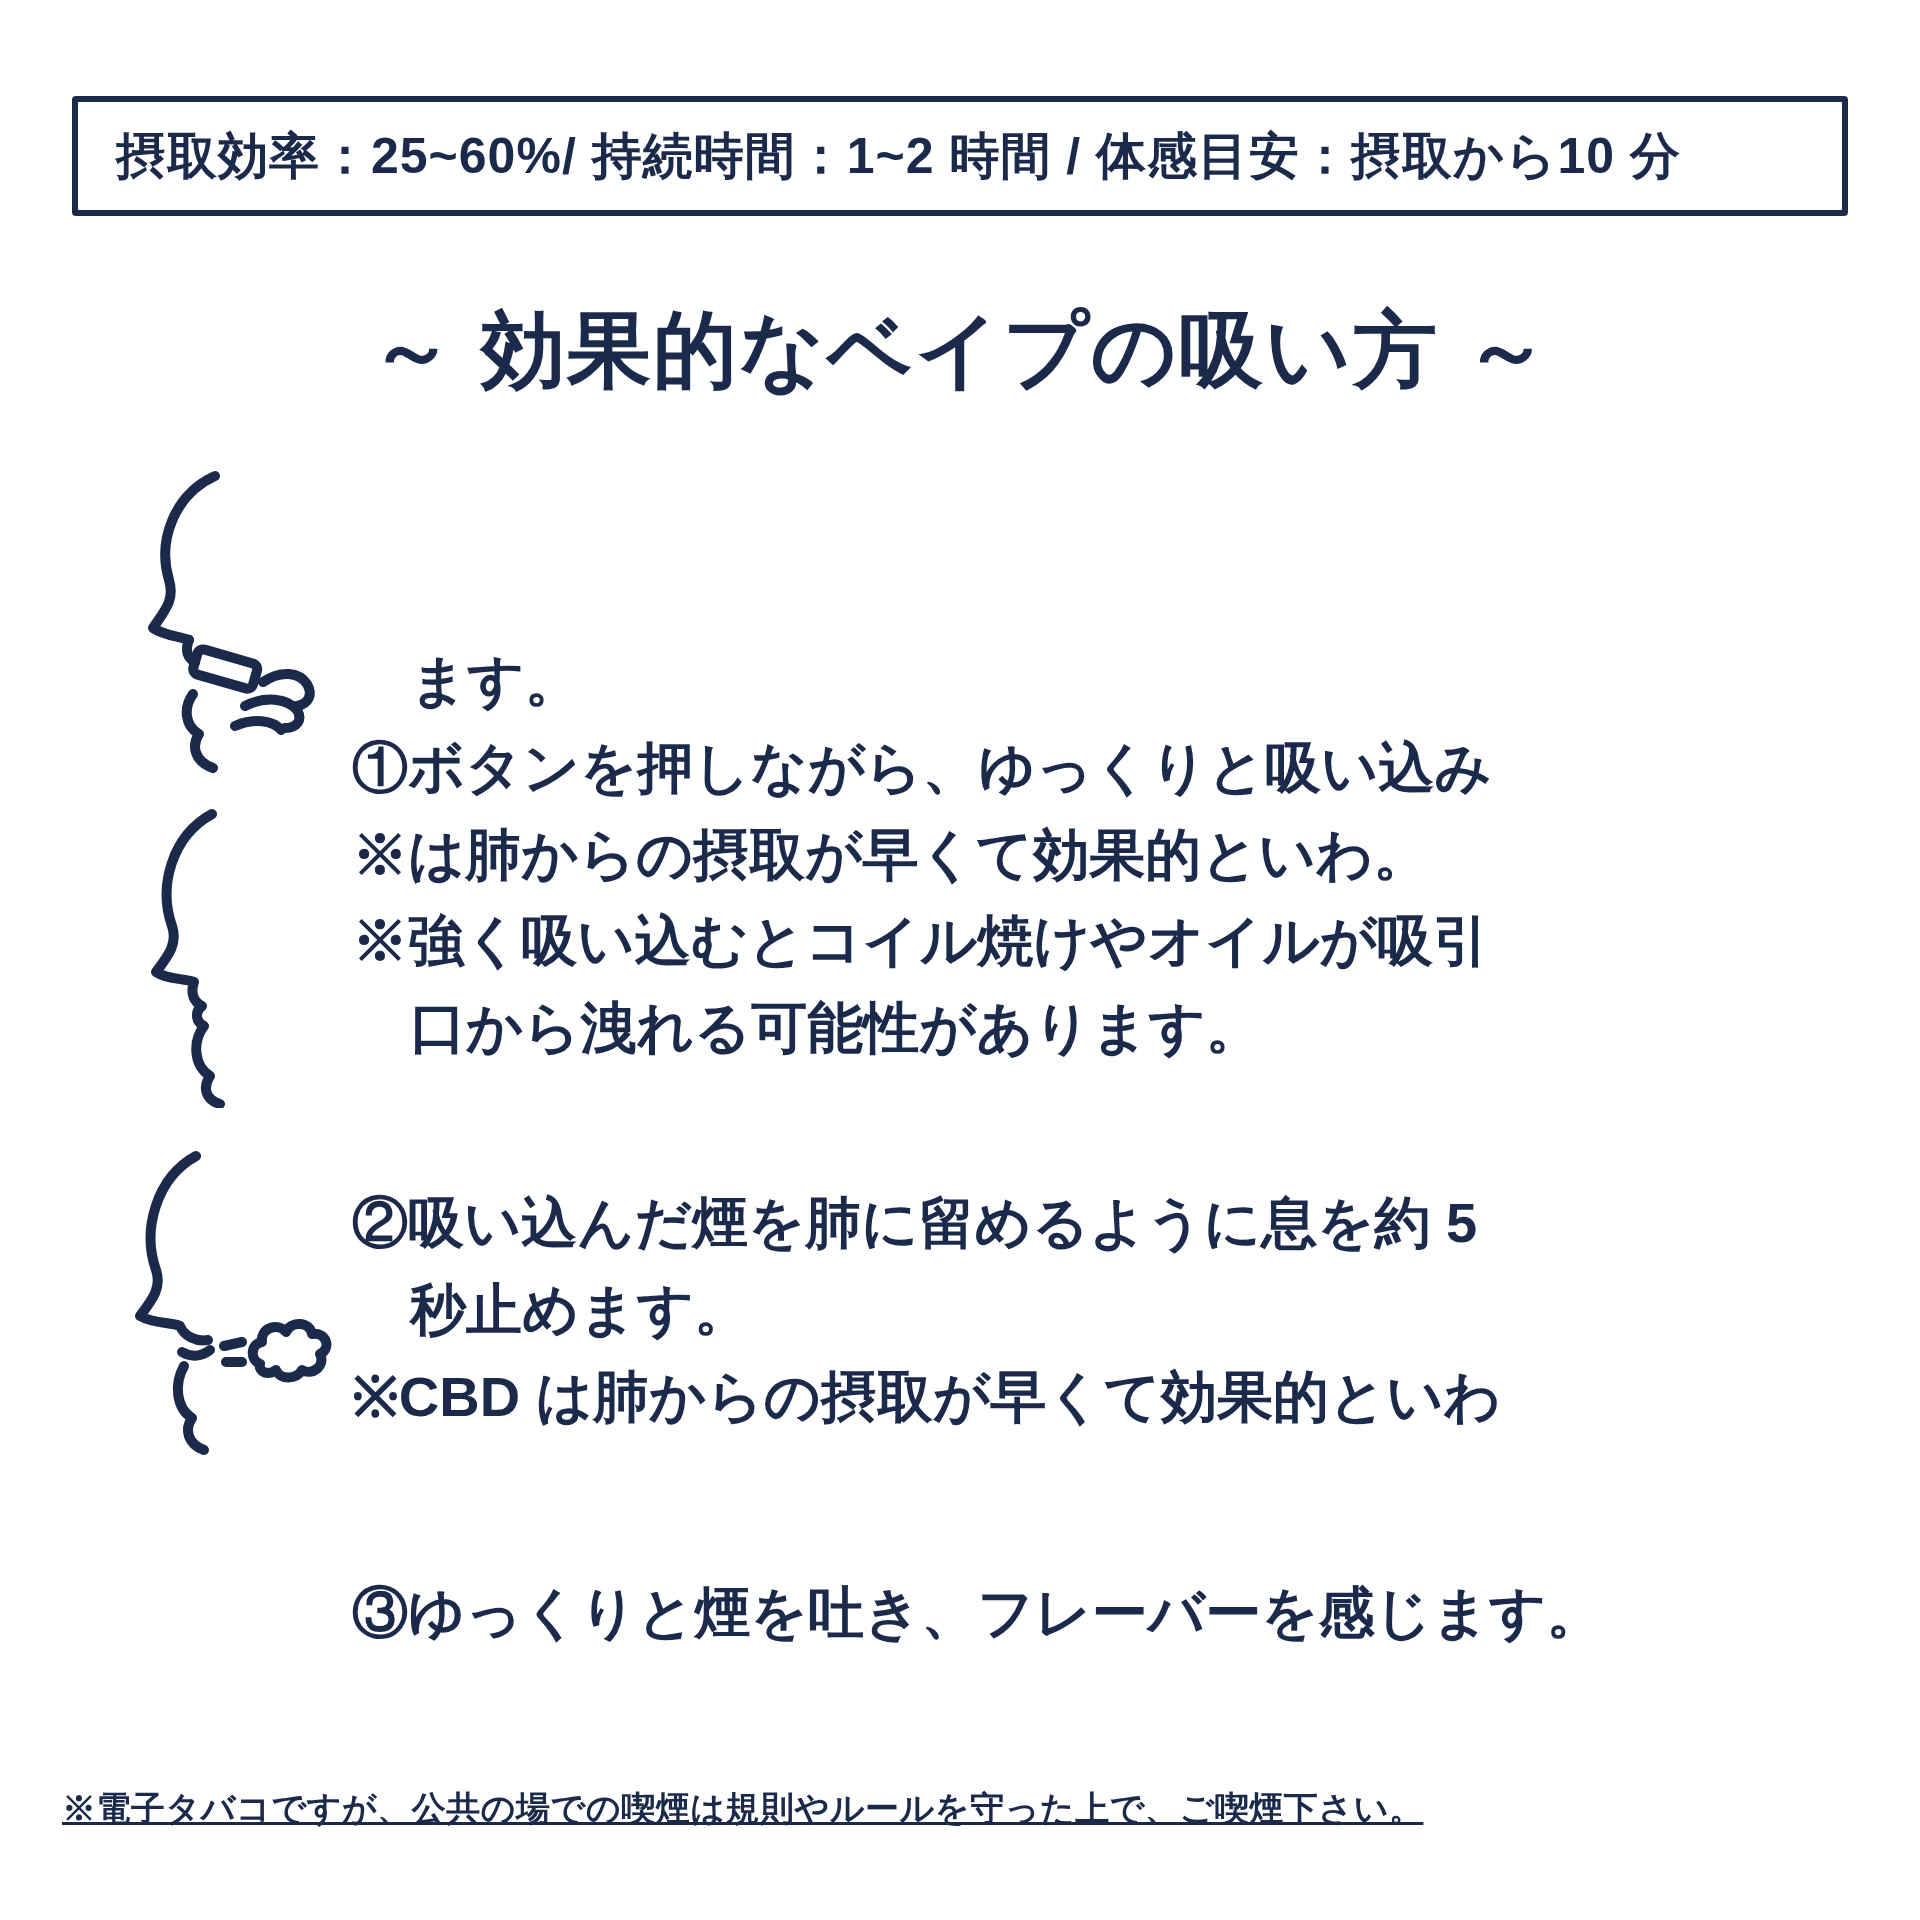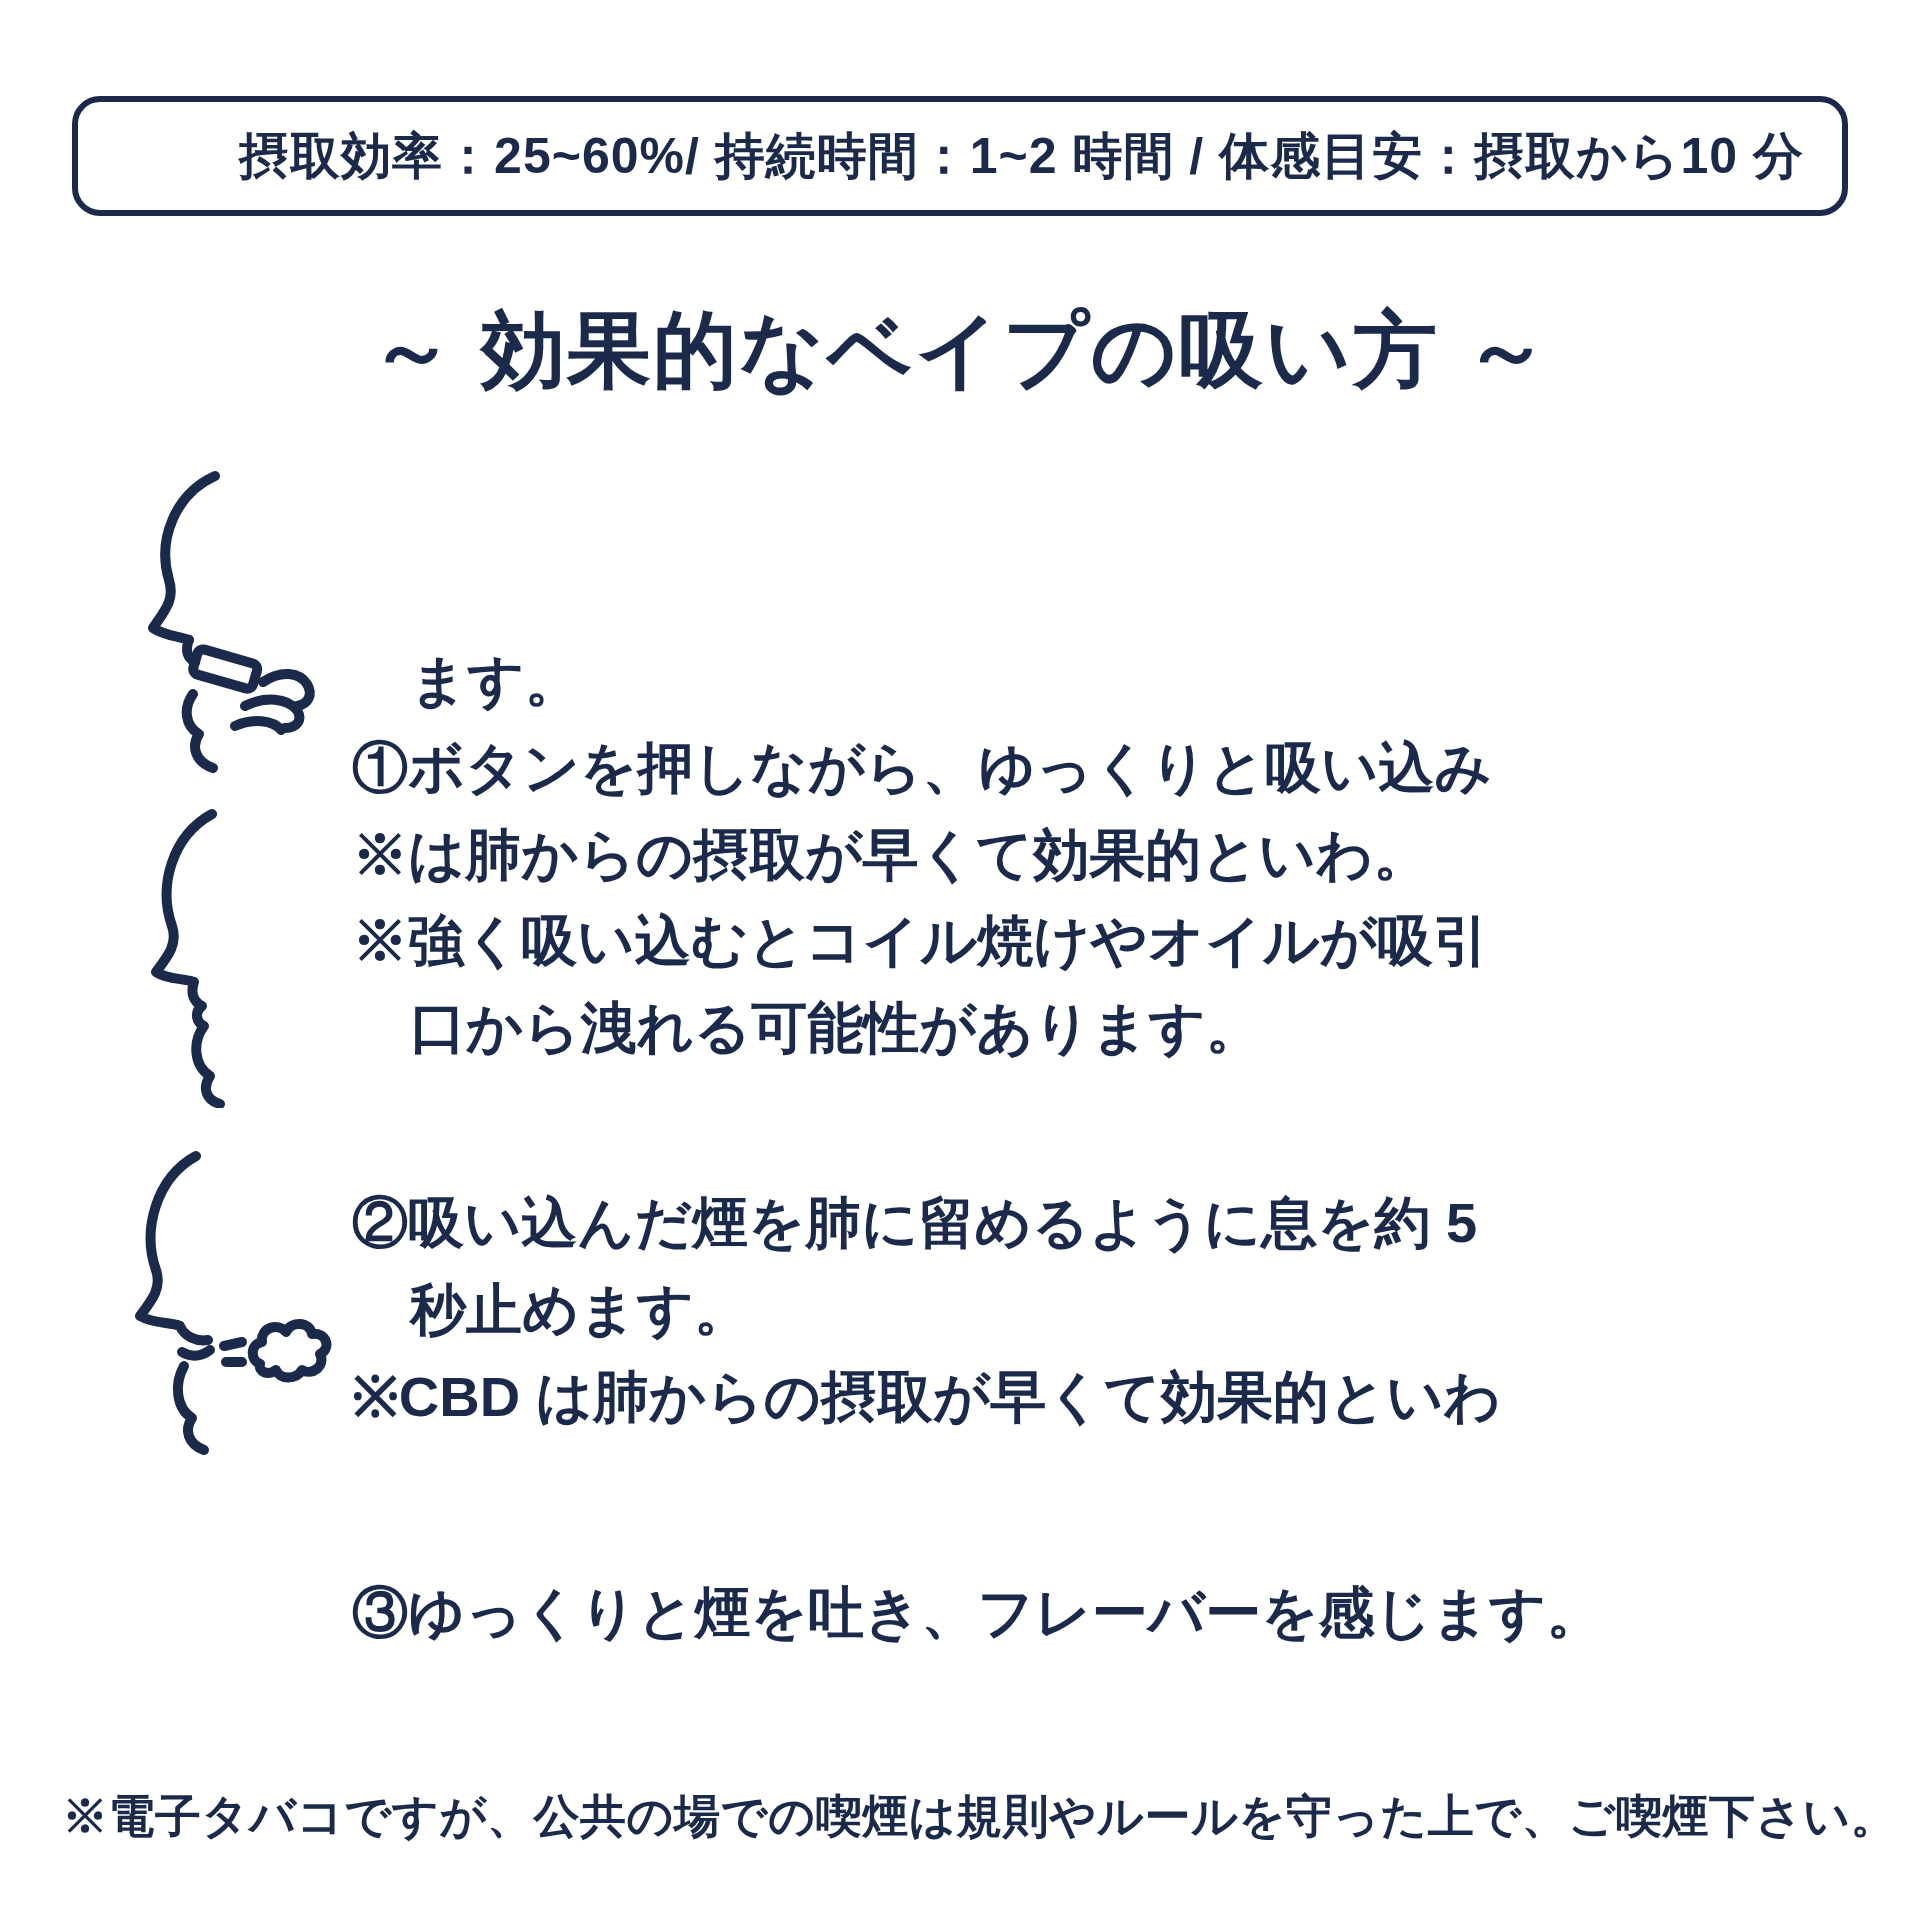--- a/index.html
+++ b/index.html
@@ -6,23 +6,23 @@
   body{
     width:1920px;height:1920px;
     background:#ffffff;
     color:#1b2a4a;
     font-family:"Liberation Sans", sans-serif;
     position:relative;
     overflow:hidden;
   }
   .header-box{
     position:absolute;left:72px;top:96px;width:1776px;height:120px;
-    border:6px solid #1b2a4a;border-radius:28px;box-sizing:border-box;
+    border:6px solid #1b2a4a;border-radius:4px;box-sizing:border-box;
     display:flex;align-items:center;padding:0 38px;
-    font-size:50px;font-weight:bold;letter-spacing:1px;white-space:nowrap;justify-content:flex-end;
+    font-size:50px;font-weight:bold;letter-spacing:1px;white-space:nowrap;
   }
   .title{
     position:absolute;left:0;top:294px;width:100%;
     text-align:center;font-size:84px;font-weight:bold;letter-spacing:2px;
   }
   .step-icon{position:absolute;}
   #icon1{left:95px;top:468px;width:250px;height:310px;}
   #icon2{left:108px;top:808px;width:190px;height:300px;}
   #icon3{left:92px;top:1150px;width:270px;height:320px;}
   .step-icon svg{width:100%;height:100%;}
@@ -30,21 +30,21 @@
     position:absolute;left:352px;
     font-size:56px;font-weight:bold;line-height:1.55;
     white-space:nowrap;
   }
   #step1-text{top:638px;}
   #step2-text{top:1180px;}
   #step3-text{top:1570px;}
   .line.indent{padding-left:58px;}
   .footer{
     position:absolute;left:62px;top:1786px;width:1800px;
-    font-size:46px;font-weight:bold;white-space:nowrap;letter-spacing:0.5px;
+    font-size:34px;font-weight:bold;white-space:nowrap;letter-spacing:0.5px;text-decoration:underline;
   }
 </style>
 </head>
 <body>
 
 <div class="header-box">
   <span>摂取効率：25~60%/ 持続時間：1~2 時間 / 体感目安：摂取から10 分</span>
 </div>
 
 <div class="title">～ 効果的なベイプの吸い方 ～</div>

